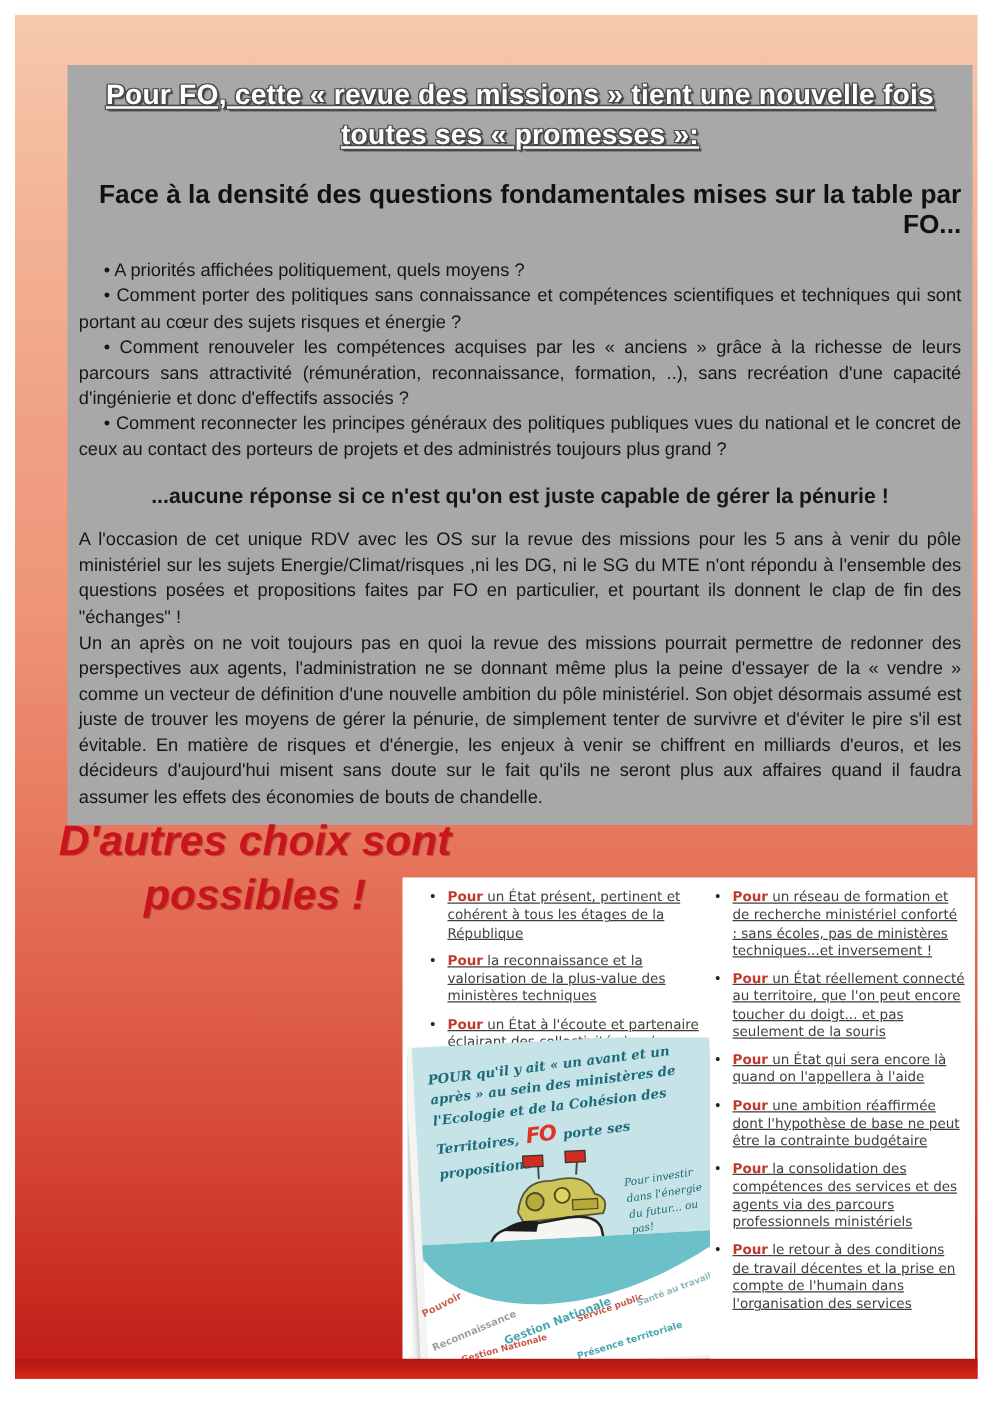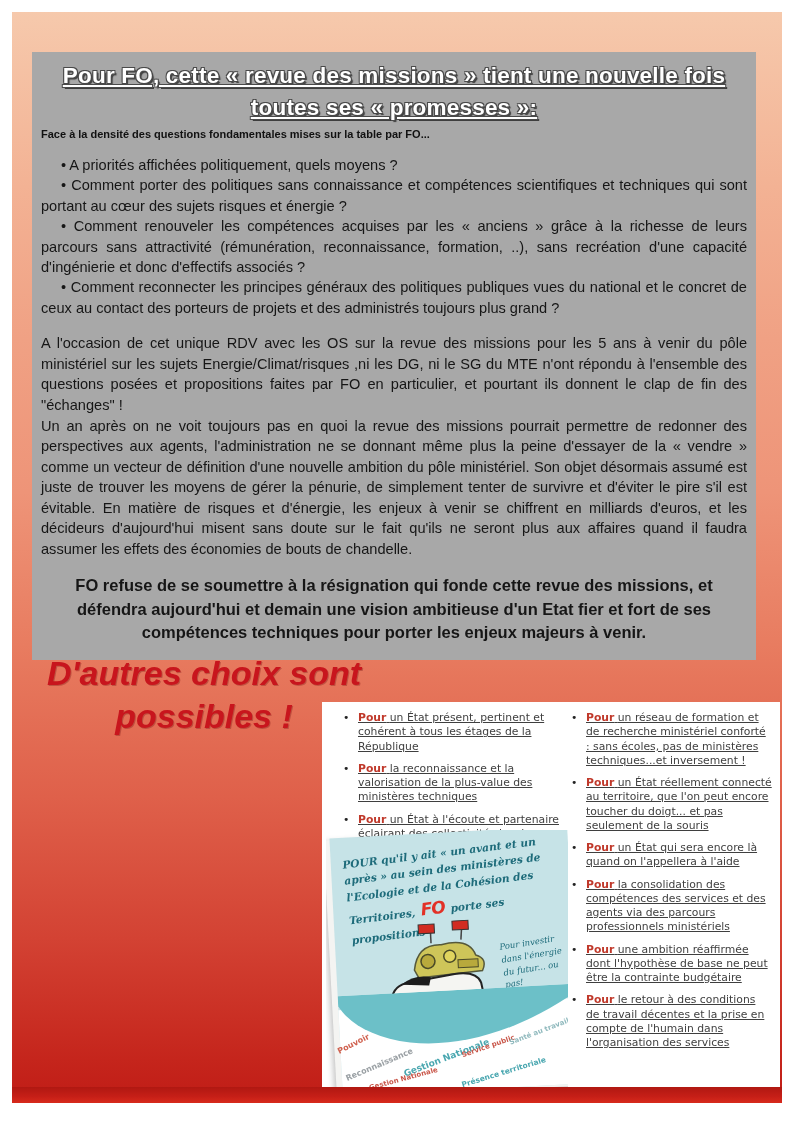--- a/index.html
+++ b/index.html
@@ -5,26 +5,26 @@
   html,body{margin:0;padding:0;background:#ffffff;}
   .page{position:relative;width:794px;height:1123px;background:#ffffff;overflow:hidden;
         font-family:"Liberation Sans",sans-serif;}
   .red-bg{position:absolute;left:12px;top:12px;width:770px;height:1091px;
     background:linear-gradient(180deg,#f6c9ac 0%,#f3b294 16%,#f0a184 30%,#ee9478 44%,
                #e87c60 58%,#df604a 72%,#d34233 85%,#c5251c 96%,#c01c16 100%);}
   .bottom-strip{position:absolute;left:0;bottom:0;width:100%;height:16px;
     background:linear-gradient(180deg,#b01812 0%,#c61f17 60%,#d82a1c 100%);}
 
   
-  .gray-box{position:absolute;left:20px;top:40px;width:724px;height:608px;background:#a8a8a8;
+  .gray-box{position:absolute;left:42px;top:40px;width:724px;height:608px;background:#a8a8a8;
     box-sizing:border-box;padding:6px 9px;overflow:hidden;color:#161616;}
   .title{margin:2px 0 0;text-align:center;font-size:22.5px;font-weight:bold;line-height:1.42;
     color:#ffffff;text-decoration:underline;letter-spacing:.2px;
     text-shadow:-1px -1px 0 #4a4a4a,1px -1px 0 #4a4a4a,-1px 1px 0 #4a4a4a,1px 1px 0 #4a4a4a,2px 2px 1px rgba(50,50,50,.9);}
-  .intro{margin:4px 0 0;text-align:left;font-size:11px;font-weight:bold;color:#111;}
+  .intro{margin:20px 0 0;text-align:right;font-size:21px;font-weight:bold;color:#111;}
   .questions{margin-top:15px;font-size:14.6px;line-height:1.4;}
   .questions p{margin:0;text-indent:20px;text-align:justify;}
   .questions p::before{content:"• ";}
   .no-answer{margin:17px 0 0;text-align:center;font-size:17px;font-weight:bold;}
   .paras{margin-top:15px;font-size:14.6px;line-height:1.41;}
   .paras p{margin:0;text-align:justify;}
   .conclusion{margin:15px 6px 0;text-align:center;font-size:16.5px;font-weight:bold;line-height:1.42;}
 
   
   .slogan{position:absolute;left:22px;top:640px;width:340px;text-align:center;
@@ -75,20 +75,21 @@
 
     <div class="gray-box">
       <h1 class="title">Pour FO, cette « revue des missions » tient une nouvelle fois toutes ses « promesses »:</h1>
       <p class="intro">Face à la densité des questions fondamentales mises sur la table par FO...</p>
       <div class="questions">
         <p>A priorités affichées politiquement, quels moyens ?</p>
         <p>Comment porter des politiques sans connaissance et compétences scientifiques et techniques qui sont portant au cœur des sujets risques et énergie ?</p>
         <p>Comment renouveler les compétences acquises par les « anciens » grâce à la richesse de leurs parcours sans attractivité (rémunération, reconnaissance, formation, ..), sans recréation d'une capacité d'ingénierie et donc d'effectifs associés ?</p>
         <p>Comment reconnecter les principes généraux des politiques publiques vues du national et le concret de ceux au contact des porteurs de projets et des administrés toujours plus grand ?</p>
       </div>
+      <p class="no-answer">...aucune réponse si ce n'est qu'on est juste capable de gérer la pénurie !</p>
       <div class="paras">
         <p>A l'occasion de cet unique RDV avec les OS sur la revue des missions pour les 5 ans à venir du pôle ministériel sur les sujets Energie/Climat/risques ,ni les DG, ni le SG du MTE n'ont répondu à l'ensemble des questions posées et propositions faites par FO en particulier, et pourtant ils donnent le clap de fin des "échanges" !</p>
         <p>Un an après on ne voit toujours pas en quoi la revue des missions pourrait permettre de redonner des perspectives aux agents, l'administration ne se donnant même plus la peine d'essayer de la « vendre » comme un vecteur de définition d'une nouvelle ambition du pôle ministériel. Son objet désormais assumé est juste de trouver les moyens de gérer la pénurie, de simplement tenter de survivre et d'éviter le pire s'il est évitable. En matière de risques et d'énergie, les enjeux à venir se chiffrent en milliards d'euros, et les décideurs d'aujourd'hui misent sans doute sur le fait qu'ils ne seront plus aux affaires quand il faudra assumer les effets des économies de bouts de chandelle.</p>
       </div>
       <p class="conclusion">FO refuse de se soumettre à la résignation qui fonde cette revue des missions, et défendra aujourd'hui et demain une vision ambitieuse d'un Etat fier et fort de ses compétences techniques pour porter les enjeux majeurs à venir.</p>
     </div>
 
     <div class="slogan">
       <div>D'autres choix sont</div>
       <div>possibles !</div>
@@ -97,22 +98,22 @@
     <div class="panel">
       <ul class="col left">
         <li><span class="pfx">Pour</span> <span>un État présent, pertinent et cohérent à tous les étages de la République</span></li>
         <li><span class="pfx">Pour</span> <span>la reconnaissance et la valorisation de la plus-value des ministères techniques</span></li>
         <li><span class="pfx">Pour</span> <span>un État à l'écoute et partenaire éclairant des collectivités locales</span></li>
       </ul>
       <ul class="col right">
         <li><span class="pfx">Pour</span> <span>un réseau de formation et de recherche ministériel conforté : sans écoles, pas de ministères techniques...et inversement !</span></li>
         <li><span class="pfx">Pour</span> <span>un État réellement connecté au territoire, que l'on peut encore toucher du doigt... et pas seulement de la souris</span></li>
         <li><span class="pfx">Pour</span> <span>un État qui sera encore là quand on l'appellera à l'aide</span></li>
+        <li><span class="pfx">Pour</span> <span>une ambition réaffirmée dont l'hypothèse de base ne peut être la contrainte budgétaire</span></li>
         <li><span class="pfx">Pour</span> <span>la consolidation des compétences des services et des agents via des parcours professionnels ministériels</span></li>
-        <li><span class="pfx">Pour</span> <span>une ambition réaffirmée dont l'hypothèse de base ne peut être la contrainte budgétaire</span></li>
         <li><span class="pfx">Pour</span> <span>le retour à des conditions de travail décentes et la prise en compte de l'humain dans l'organisation des services</span></li>
       </ul>
 
       <div class="flyer">
         <div class="flyer-page">
           <div class="flyer-headline">
             <span>POUR qu'il y ait « un avant et un après » au sein des ministères de l'Ecologie et de la Cohésion des Territoires,</span>
             <span class="fo-logo">FO</span>
             <span>porte ses propositions</span>
           </div>

